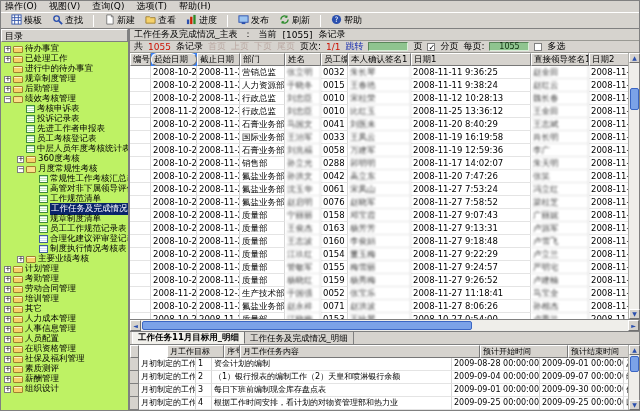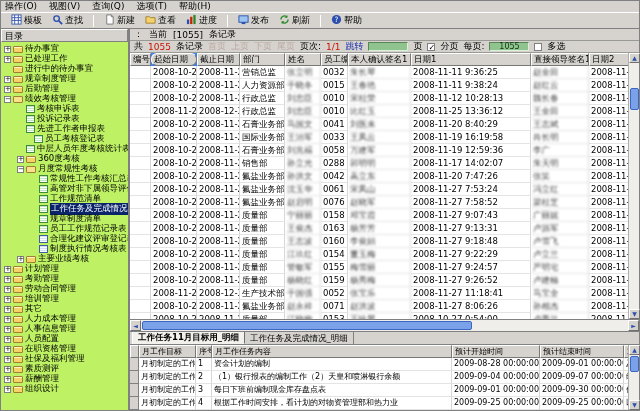--- a/index.html
+++ b/index.html
@@ -204,21 +204,21 @@
           <div class="tree-item" style="padding-left: 16px;">
             <span class="exp-spacer"></span>
             <span class="ico ico-table"></span>
             <span class="tree-label">投诉记录表</span>
           </div>
           <div class="tree-item" style="padding-left: 16px;">
             <span class="exp-spacer"></span>
             <span class="ico ico-table"></span>
             <span class="tree-label">先进工作者申报表</span>
           </div>
-          <div class="tree-item" style="padding-left: 24px;">
+          <div class="tree-item" style="padding-left: 16px;">
             <span class="exp-spacer"></span>
             <span class="ico ico-table"></span>
             <span class="tree-label">员工考核登记表</span>
           </div>
           <div class="tree-item" style="padding-left: 16px;">
             <span class="exp-spacer"></span>
             <span class="ico ico-table"></span>
             <span class="tree-label">中层人员年度考核统计表</span>
           </div>
           <div class="tree-item" style="padding-left: 16px;">
@@ -340,20 +340,21 @@
             <span class="expander">+</span>
             <span class="ico ico-folder"></span>
             <span class="tree-label">组织设计</span>
           </div>
         </div>
     </div>
 
     <div class="main">
 
       <div class="main-titlebar">
+        <span>工作任务及完成情况_主表</span>
         <span>：</span>
         <span>当前</span>
         <span>[1055]</span>
         <span>条记录</span>
       </div>
 
       <div class="pager">
         <span>共</span>
         <span class="red">1055</span>
         <span>条记录</span>
@@ -644,21 +645,21 @@
 
       <div class="tabbar">
           <span class="tab active">工作任务11月目标用_明细</span>
           <span class="tab">工作任务及完成情况_明细</span>
         </div>
 
       <div class="bottom-area">
         <div class="bgrid" id="bottom-grid">
             <div class="t-head">
               <div class="t-cell" style="width: 9px;"></div>
-              <div class="t-cell" style="width: 57px;">月工作目标</div>
+              <div class="t-cell" style="width: 57px; margin-left: 28px;">月工作目标</div>
               <div class="t-cell" style="width: 16px;">序号</div>
               <div class="t-cell" style="width: 240px;">月工作任务内容</div>
               <div class="t-cell" style="width: 88px;">预计开始时间</div>
               <div class="t-cell" style="width: 84px;">预计结束时间</div>
               <div class="t-cell" style="width: 90px;">对应工作目标</div>
             </div>
             <div class="t-row">
               <div class="t-cell sel-cell" style="width: 9px;"></div>
               <div class="t-cell" style="width: 57px;">月初制定的工作目标</div>
               <div class="t-cell" style="width: 16px;">1</div>

